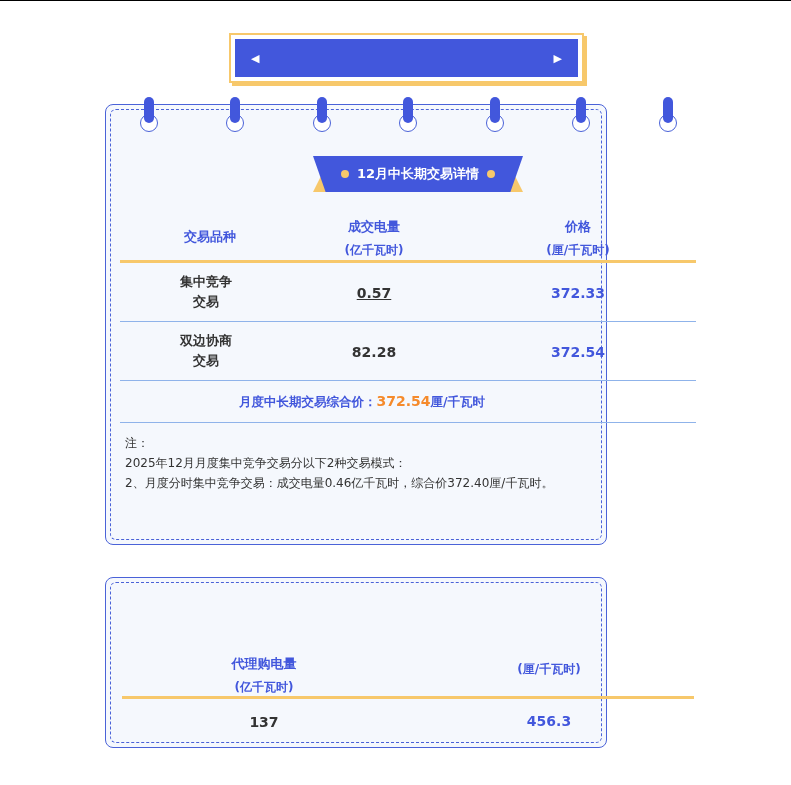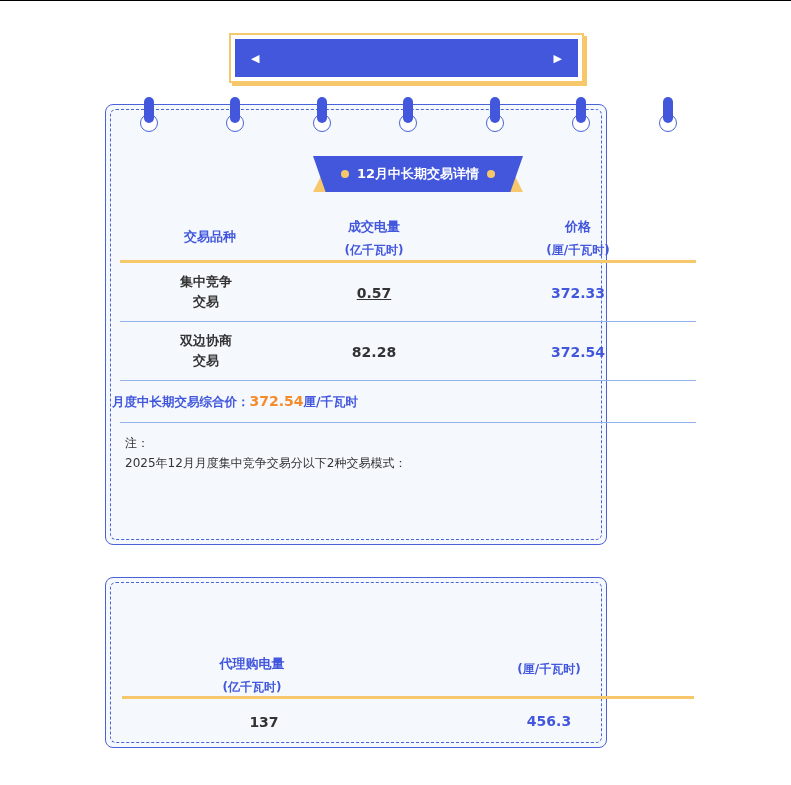--- a/index.html
+++ b/index.html
@@ -48,21 +48,21 @@
 
   .hdr { position: absolute; color: #4257dc; font-weight: bold; text-align: center; }
   .hdr .t { font-size: 13px; }
   .hdr .u { font-size: 12px; margin-top: 6px; }
   .gold-line { position: absolute; height: 3px; background: #f7c86b; }
   .blue-line { position: absolute; height: 1px; background: #8fb3ea; }
   .cell { position: absolute; text-align: center; font-weight: bold; }
   .cell.name { font-size: 13px; color: #333; line-height: 20px; }
   .cell.num { font-size: 14px; color: #333; }
   .cell.price { font-size: 14px; color: #4257dc; }
-  .summary { position: absolute; left: 6px; right: 0; top: 288px; text-align: left; font-size: 12.5px; font-weight: bold; color: #4257dc; }
+  .summary { position: absolute; left: 12px; right: 0; top: 288px; text-align: center; font-size: 12.5px; font-weight: bold; color: #4257dc; }
   .summary .v { color: #f58a2b; font-size: 14px; }
   .notes { position: absolute; left: 19px; top: 328px; width: 568px; font-size: 12px; color: #333; line-height: 20px; }
 </style>
 </head>
 <body>
 
 <div class="month-banner">
   <div class="inner">
     <span class="arrow">◀</span>
     <span class="arrow">▶</span>
@@ -138,26 +138,27 @@
   <div class="cell num" style="left:208px; width:120px; top:239px;">82.28</div>
   <div class="cell price" style="left:412px; width:120px; top:239px;">372.54</div>
   <div class="blue-line" style="left:14px; width:576px; top:275px;"></div>
 
   <div class="summary"><span>月度中长期交易综合价：</span><span class="v">372.54</span><span>厘/千瓦时</span></div>
   <div class="blue-line" style="left:14px; width:576px; top:317px;"></div>
 
   <div class="notes">
     <div>注：</div>
     <div>2025年12月月度集中竞争交易分以下2种交易模式：</div>
+    <div>2、月度分时集中竞争交易：成交电量0.46亿千瓦时，综合价372.40厘/千瓦时。</div>
   </div>
 </div>
 
 <div class="card card2">
   <div class="dash"></div>
-  <div class="hdr" style="left:76px; width:140px; top:77px;">
+  <div class="hdr" style="left:88px; width:140px; top:77px;">
       <div class="t">代理购电量</div>
       <div class="u">(亿千瓦时)</div>
     </div>
   <div class="hdr" style="left:373px; width:140px; top:77px;">
       <div class="u">(厘/千瓦时)</div>
     </div>
   <div class="gold-line" style="left:16px; width:572px; top:118px;"></div>
   <div class="cell num" style="left:88px; width:140px; top:136px;">137</div>
   <div class="cell price" style="left:373px; width:140px; top:135px;">456.3</div>
 </div>

